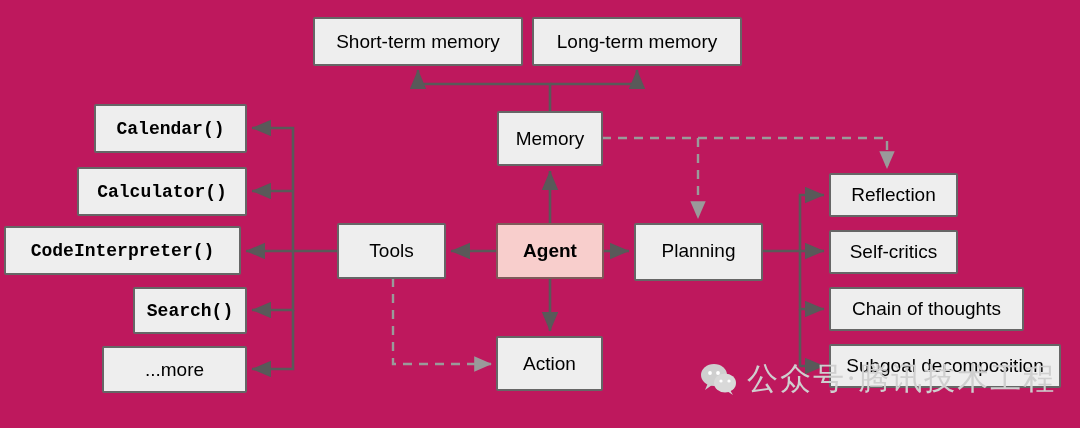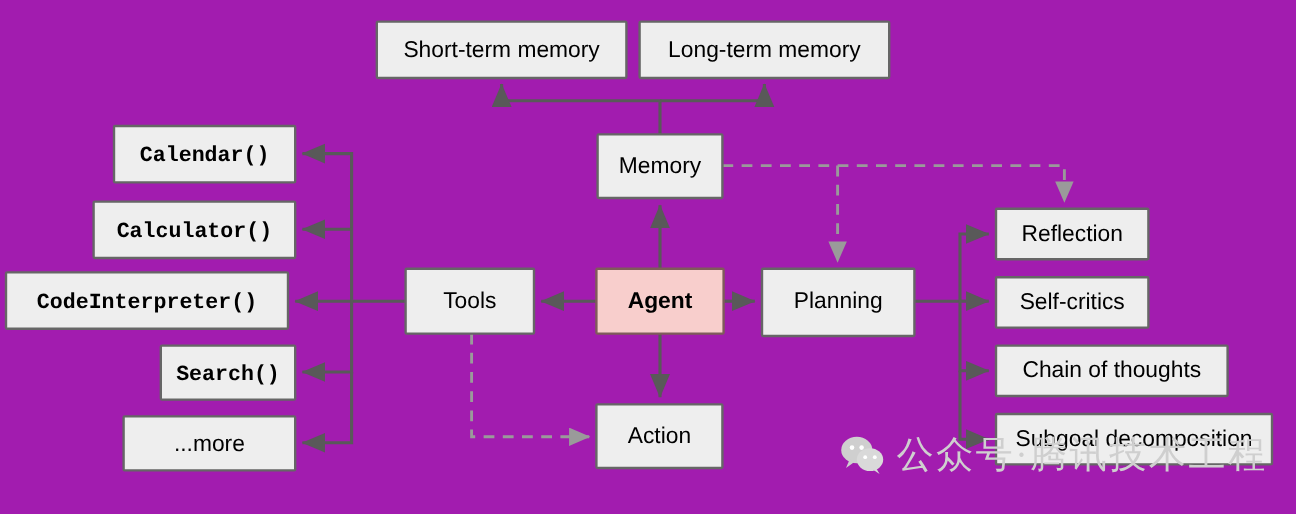--- a/index.html
+++ b/index.html
@@ -10,21 +10,21 @@
   body {
     width: 1080px;
     height: 428px;
     font-family: "Liberation Sans", sans-serif;
     overflow: hidden;
   }
   #diagram-root {
     position: relative;
     width: 1080px;
     height: 428px;
-    background: #a21caf;
+    background: #be185d;
   }
   svg#diagram {
     display: block;
     width: 1080px;
     height: 428px;
   }
   .node-box {
     fill: #eeeeee;
     stroke: #666666;
     stroke-width: 2;

